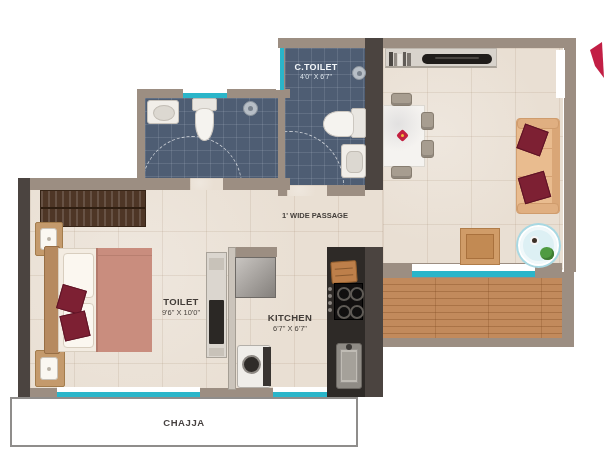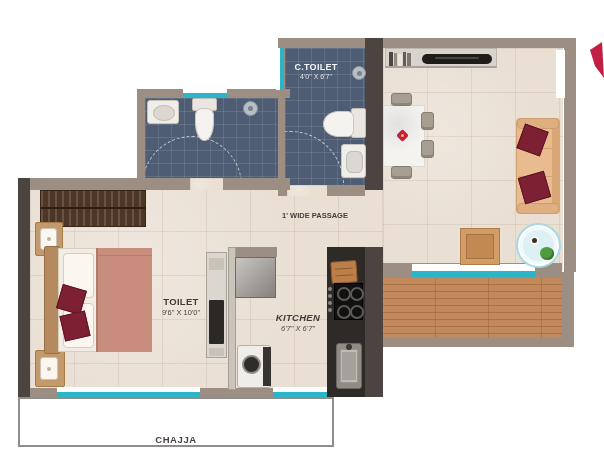--- a/index.html
+++ b/index.html
@@ -260,35 +260,35 @@
   <div class="el sofa-line" style="left:518px;top:176px;width:34px;height:1px;"></div>
   <div class="el maroon" style="left:520px;top:127px;width:25px;height:26px;transform:rotate(20deg);"></div>
   <div class="el maroon" style="left:521px;top:174px;width:27px;height:27px;transform:rotate(-16deg);"></div>
 
   <div class="el rtable" style="left:518px;top:225px;width:41px;height:41px;"></div>
   <div class="el cup" style="left:530px;top:236px;width:9px;height:9px;"></div>
   <div class="el plant" style="left:540px;top:247px;width:14px;height:13px;"></div>
   <div class="el ctable" style="left:460px;top:228px;width:40px;height:37px;"></div>
   <div class="el ctable-in" style="left:466px;top:234px;width:28px;height:25px;"></div>
 
-  <div class="el chajja-box" style="left:18px;top:397px;width:316px;height:50px;align-items:flex-end;">
+  <div class="el chajja-box" style="left:10px;top:397px;width:348px;height:50px;">
     <span class="nm">CHAJJA</span>
   </div>
 
   <svg class="el" style="left:588px;top:42px;width:16px;height:38px;" viewBox="0 0 16 38">
     <polygon points="2,8 14,0 16,36 7,24" fill="#c21f45"></polygon>
   </svg>
 
   <div class="el lbl white" style="left:276px;top:62px;width:80px;">
     <span class="nm">C.TOILET</span>
     <span class="dm">4'0" X 6'7"</span>
   </div>
   <div class="el lbl" style="left:131px;top:296px;width:100px;">
     <span class="nm">TOILET</span>
     <span class="dm">9'6" X 10'0"</span>
   </div>
-  <div class="el lbl" style="left:248px;top:312px;width:100px;font-style:italic;">
+  <div class="el lbl" style="left:240px;top:312px;width:100px;">
     <span class="nm">KITCHEN</span>
     <span class="dm">6'7" X 6'7"</span>
   </div>
   <div class="el passage-lbl" style="left:260px;top:211px;width:110px;">1' WIDE PASSAGE</div>
 
 </div>
 
 </body></html>

